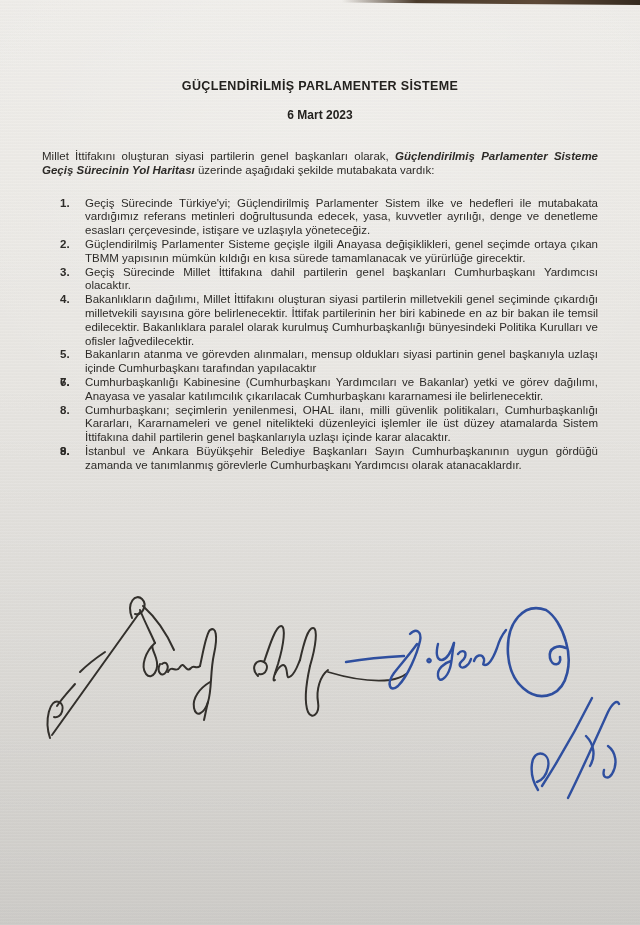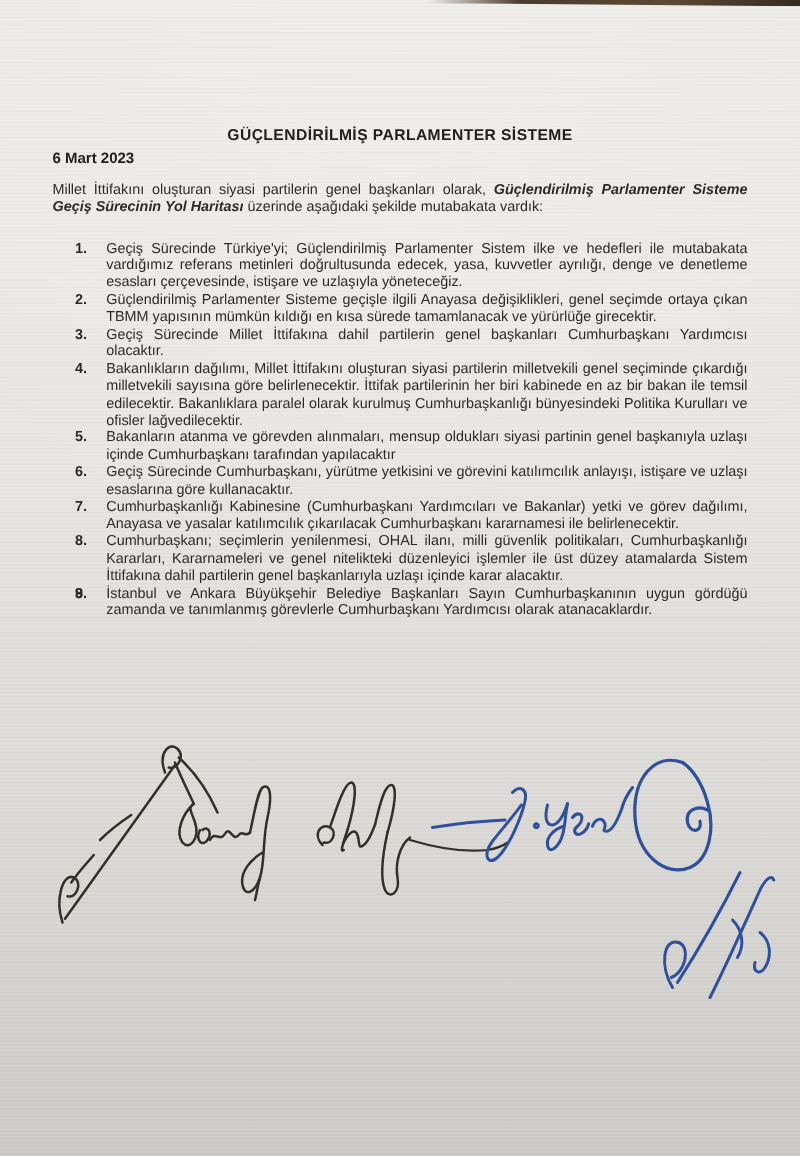--- a/index.html
+++ b/index.html
@@ -36,40 +36,40 @@
       linear-gradient(180deg, rgba(255,255,255,0.08) 0%, rgba(0,0,0,0.0) 40%, rgba(0,0,0,0.05) 100%);
   }
   .paper-edge{
     position:absolute;top:0;left:342px;width:298px;height:5px;z-index:3;
     background:linear-gradient(90deg, rgba(74,59,44,0) 0%, var(--edge) 25%, #5d4937 65%, #352a1f 100%);
     clip-path:polygon(0 0,100% 0,100% 100%,0 50%);
   }
   .page{
     position:relative;z-index:1;
     width:640px;height:925px;
-    padding:99px 42px 0 42px;
+    padding:77px 42px 0 42px;
     color:var(--ink);
   }
   .title{
     text-align:center;
     font-weight:700;
     font-size:12.5px;
     line-height:19px;
     letter-spacing:.35px;
     color:#23211e;
   }
   .doc-date{
-    text-align:left;
+    text-align:center;
     font-weight:700;
     font-size:12px;
     color:#23211e;
-    margin-top:1px;
+    margin-top:12px;
   }
   .intro{
-    margin-top:13px;
+    margin-top:28px;
     font-size:11.5px;
     line-height:13.8px;
     text-align:justify;
   }
   .intro .em{font-weight:700;font-style:italic;}
   .clauses{
     margin-top:19px;
     margin-left:18px;
     font-size:11.5px;
     line-height:13.8px;
@@ -102,21 +102,21 @@
     <div class="doc-date">6 Mart 2023</div>
 
     <p class="intro"><span>Millet İttifakını oluşturan siyasi partilerin genel başkanları olarak, </span><span class="em">Güçlendirilmiş Parlamenter Sisteme Geçiş Sürecinin Yol Haritası</span><span> üzerinde aşağıdaki şekilde mutabakata vardık:</span></p>
 
     <div class="clauses">
       <div class="clause"><span class="num">1.</span><span class="txt">Geçiş Sürecinde Türkiye'yi; Güçlendirilmiş Parlamenter Sistem ilke ve hedefleri ile mutabakata vardığımız referans metinleri doğrultusunda edecek, yasa, kuvvetler ayrılığı, denge ve denetleme esasları çerçevesinde, istişare ve uzlaşıyla yöneteceğiz.</span></div>
       <div class="clause"><span class="num">2.</span><span class="txt">Güçlendirilmiş Parlamenter Sisteme geçişle ilgili Anayasa değişiklikleri, genel seçimde ortaya çıkan TBMM yapısının mümkün kıldığı en kısa sürede tamamlanacak ve yürürlüğe girecektir.</span></div>
       <div class="clause"><span class="num">3.</span><span class="txt">Geçiş Sürecinde Millet İttifakına dahil partilerin genel başkanları Cumhurbaşkanı Yardımcısı olacaktır.</span></div>
       <div class="clause"><span class="num">4.</span><span class="txt">Bakanlıkların dağılımı, Millet İttifakını oluşturan siyasi partilerin milletvekili genel seçiminde çıkardığı milletvekili sayısına göre belirlenecektir. İttifak partilerinin her biri kabinede en az bir bakan ile temsil edilecektir. Bakanlıklara paralel olarak kurulmuş Cumhurbaşkanlığı bünyesindeki Politika Kurulları ve ofisler lağvedilecektir.</span></div>
       <div class="clause"><span class="num">5.</span><span class="txt">Bakanların atanma ve görevden alınmaları, mensup oldukları siyasi partinin genel başkanıyla uzlaşı içinde Cumhurbaşkanı tarafından yapılacaktır</span></div>
-      <div class="clause"><span class="num">6.</span><span class="txt">Geçiş Sürecinde Cumhurbaşkanı, yürütme yetkisini ve görevini katılımcılık anlayışı, istişare ve uzlaşı esaslarına göre kullanacaktır.</span></div>
+      <div class="clause"><span class="num">6.</span></div>
       <div class="clause"><span class="num">7.</span><span class="txt">Cumhurbaşkanlığı Kabinesine (Cumhurbaşkanı Yardımcıları ve Bakanlar) yetki ve görev dağılımı, Anayasa ve yasalar katılımcılık çıkarılacak Cumhurbaşkanı kararnamesi ile belirlenecektir.</span></div>
       <div class="clause"><span class="num">8.</span><span class="txt">Cumhurbaşkanı; seçimlerin yenilenmesi, OHAL ilanı, milli güvenlik politikaları, Cumhurbaşkanlığı Kararları, Kararnameleri ve genel nitelikteki düzenleyici işlemler ile üst düzey atamalarda Sistem İttifakına dahil partilerin genel başkanlarıyla uzlaşı içinde karar alacaktır.</span></div>
       <div class="clause"><span class="num">9.</span></div>
       <div class="clause"><span class="num">8.</span><span class="txt">İstanbul ve Ankara Büyükşehir Belediye Başkanları Sayın Cumhurbaşkanının uygun gördüğü zamanda ve tanımlanmış görevlerle Cumhurbaşkanı Yardımcısı olarak atanacaklardır.</span></div>
     </div>
   </div>
 
   <div class="signatures">
 
     <svg class="sig ink-black" style="left:42px;top:592px" width="145" height="155" viewBox="0 0 145 155">

